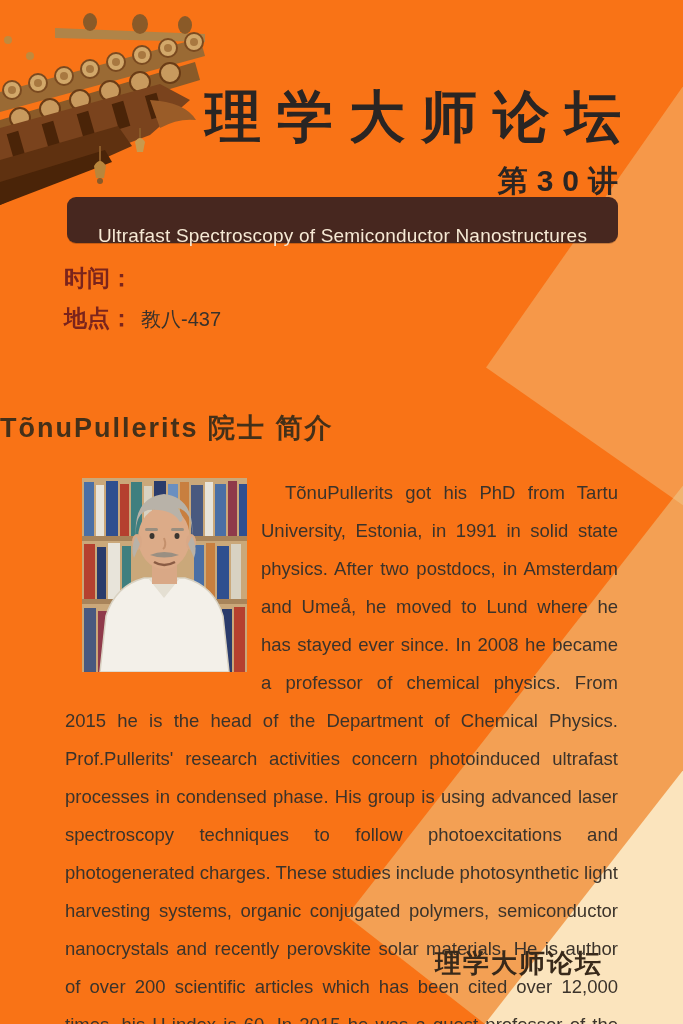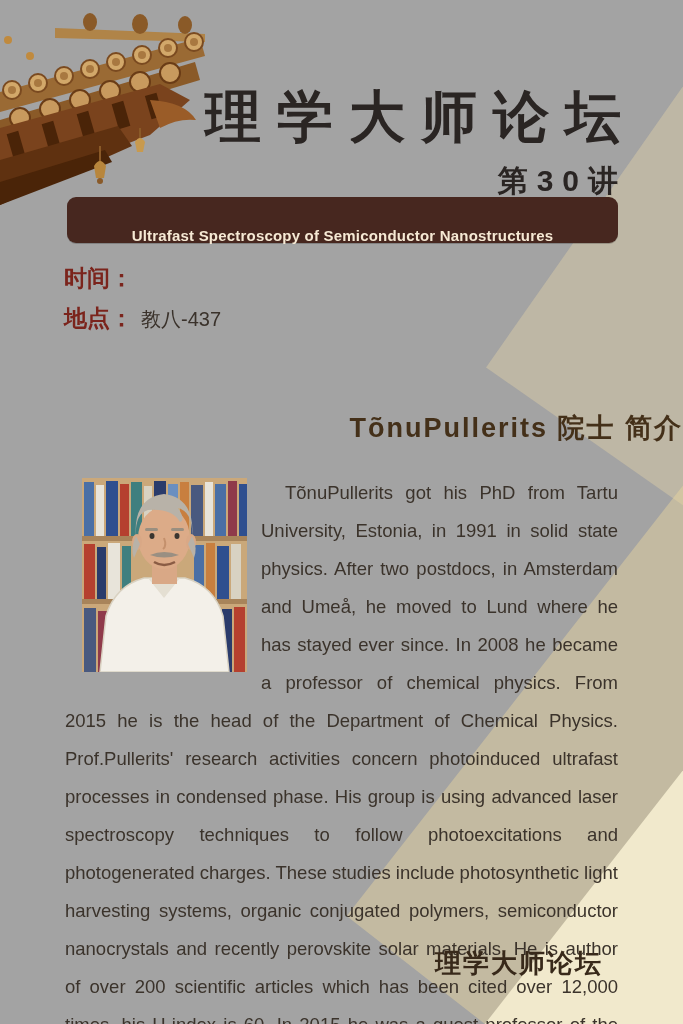--- a/index.html
+++ b/index.html
@@ -1,19 +1,19 @@
 <!DOCTYPE html>
 <html><head>
 <meta charset="utf-8">
 <style>
   * { margin:0; padding:0; box-sizing:border-box; }
   html,body { width:683px; height:1024px; }
   .poster {
     position:relative; width:683px; height:1024px;
-    background:#a3a3a3; overflow:hidden;
+    background:#f97316; overflow:hidden;
     font-family:"Liberation Sans", sans-serif;
   }
   
   .wm { position:absolute; pointer-events:none; }
   .wm1 { right:-140px; top:520px; width:340px; height:560px;
          background:rgba(236,216,160,0.45); transform:rotate(38deg); }
   .wm2 { right:-200px; top:600px; width:300px; height:700px;
          background:rgba(253,245,215,0.8); transform:rotate(38deg); }
   .wm3 { right:-160px; top:60px; width:260px; height:420px;
          background:rgba(240,222,170,0.35); transform:rotate(35deg); }
@@ -30,32 +30,32 @@
     letter-spacing:9px; margin-right:-6px; margin-top:5px;
   }
 
   .banner {
     position:absolute; top:197px; left:67px; width:551px; height:46px;
     background:#47271f; border-radius:9px;
     display:flex; align-items:center; justify-content:center;
     box-shadow:0 1px 0 rgba(0,0,0,0.2);
   }
   .banner span {
-    color:#f6e9d4; font-weight:bold; font-size:15px; white-space:nowrap;
+    color:#f6e9d4; font-weight:normal; font-size:19px; white-space:nowrap;
     letter-spacing:0.2px;
     margin-top:31px;
   }
 
   .info { position:absolute; top:264px; left:64px; right:40px; }
   .info-row { display:flex; align-items:baseline; line-height:28px; margin-bottom:12px; }
   .info-label { color:#7b241c; font-weight:bold; font-size:23px; white-space:nowrap; }
   .info-value { color:#3a322b; font-size:20px; margin-left:8px; white-space:nowrap; }
 
   .bio-heading {
-    position:absolute; top:410px; left:0; width:100%; text-align:right;
+    position:absolute; top:410px; left:0; width:100%; text-align:left;
     font-size:27px; font-weight:900; color:#443019; letter-spacing:2px;
   }
 
   .bio {
     position:absolute; top:474px; left:65px; width:553px;
     font-size:18.5px; line-height:38px; color:#3b332b; text-align:justify;
   }
   .portrait {
     float:left; width:165px; height:194px; margin:4px 14px 5px 17px; display:block;
   }

